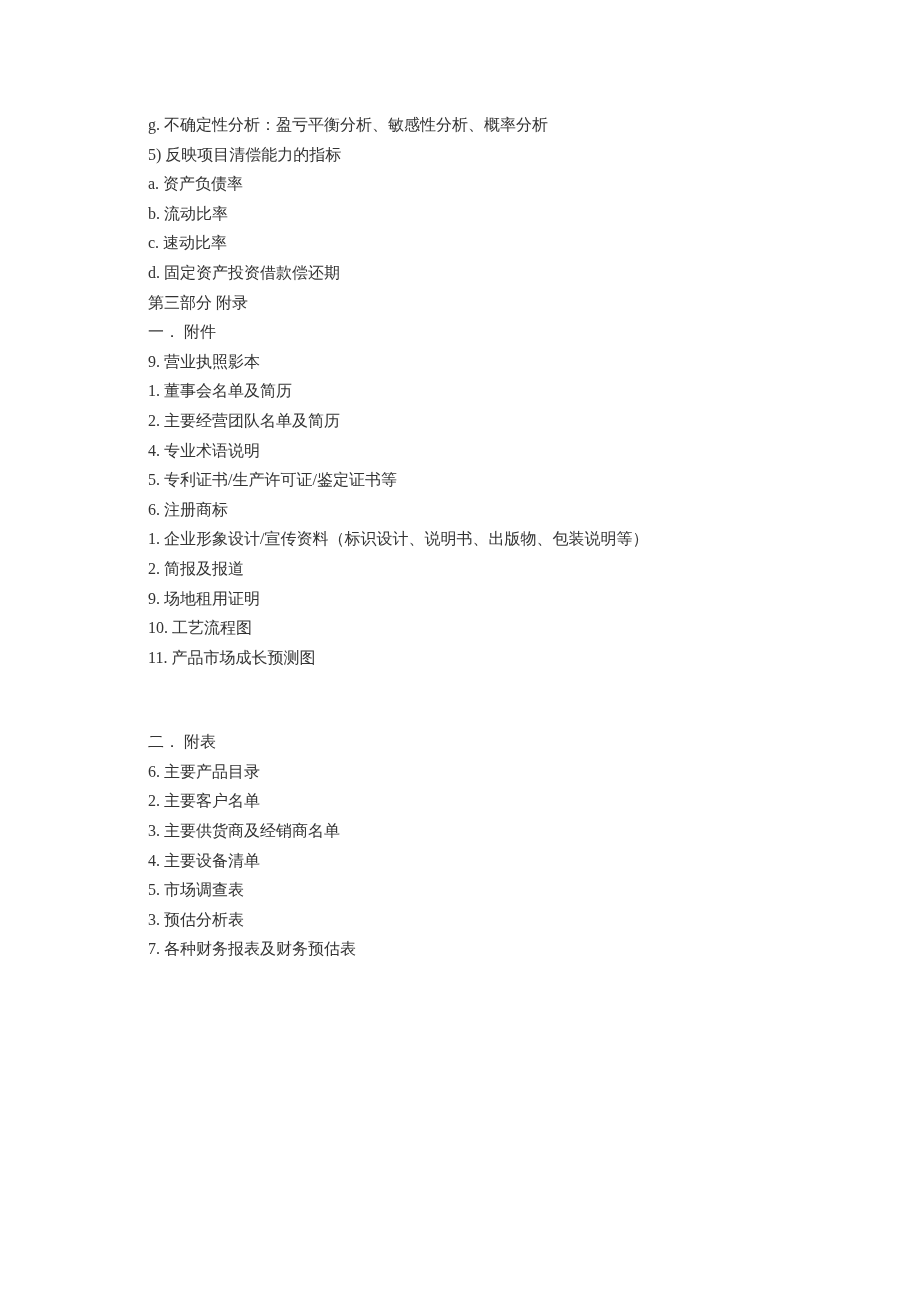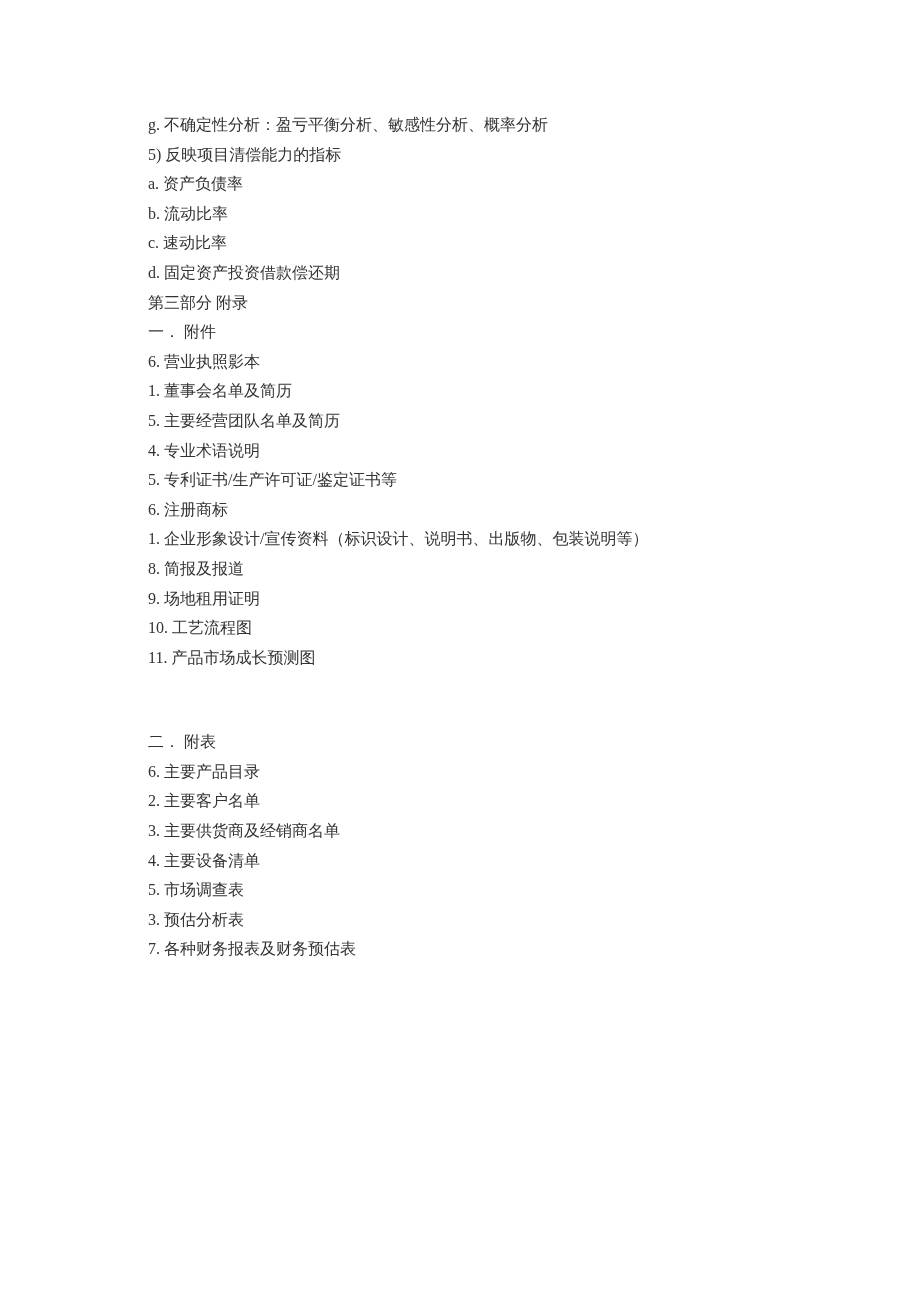--- a/index.html
+++ b/index.html
@@ -28,28 +28,28 @@
 <body>
 
 <span class="line">g. 不确定性分析：盈亏平衡分析、敏感性分析、概率分析</span>
 <span class="line">5) 反映项目清偿能力的指标</span>
 <span class="line">a. 资产负债率</span>
 <span class="line">b. 流动比率</span>
 <span class="line">c. 速动比率</span>
 <span class="line">d. 固定资产投资借款偿还期</span>
 <span class="line">第三部分 附录</span>
 <span class="line">一． 附件</span>
-<span class="line">6. 营业执照影本</span>
+<span class="line">9. 营业执照影本</span>
 <span class="line">1. 董事会名单及简历</span>
-<span class="line">5. 主要经营团队名单及简历</span>
+<span class="line">2. 主要经营团队名单及简历</span>
 <span class="line">4. 专业术语说明</span>
 <span class="line">5. 专利证书/生产许可证/鉴定证书等</span>
 <span class="line">6. 注册商标</span>
 <span class="line">1. 企业形象设计/宣传资料（标识设计、说明书、出版物、包装说明等）</span>
-<span class="line">8. 简报及报道</span>
+<span class="line">2. 简报及报道</span>
 <span class="line">9. 场地租用证明</span>
 <span class="line">10. 工艺流程图</span>
 <span class="line">11. 产品市场成长预测图</span>
 <div class="spacer"></div>
 <span class="line">二． 附表</span>
 <span class="line">6. 主要产品目录</span>
 <span class="line">2. 主要客户名单</span>
 <span class="line">3. 主要供货商及经销商名单</span>
 <span class="line">4. 主要设备清单</span>
 <span class="line">5. 市场调查表</span>

